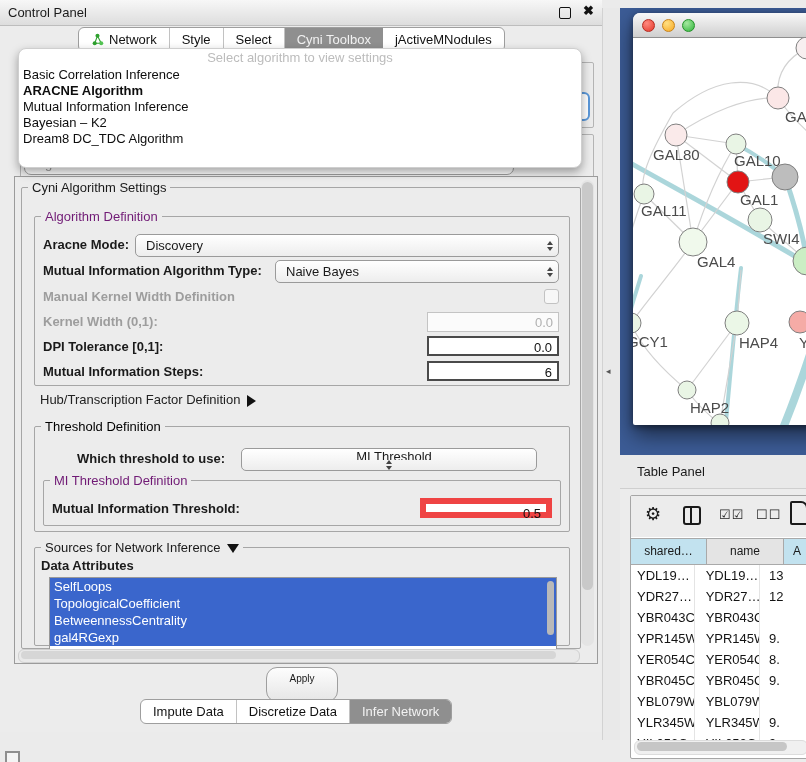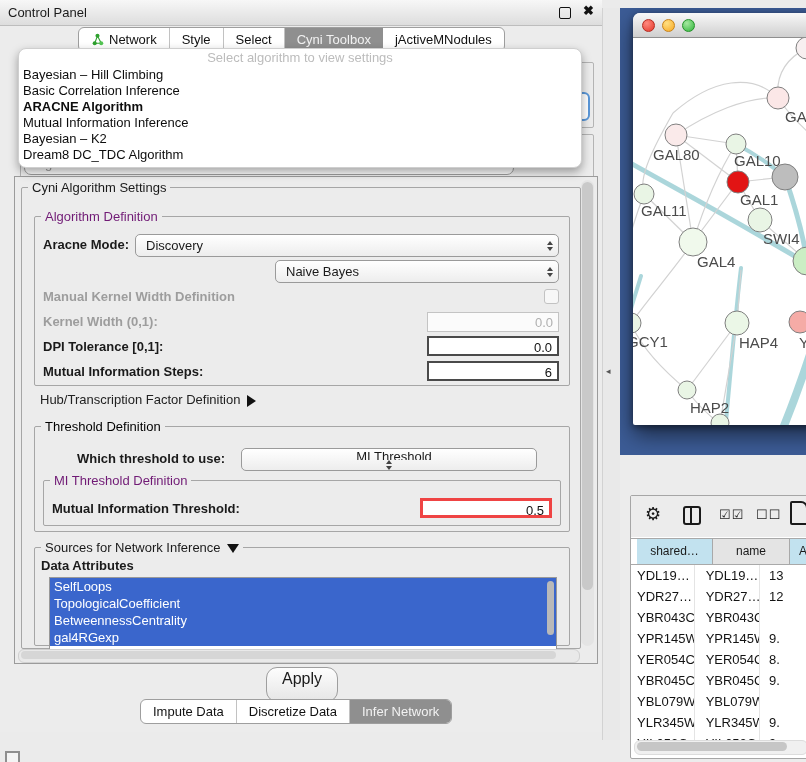--- a/index.html
+++ b/index.html
@@ -41,36 +41,36 @@
   .combo{position:absolute;height:23px;background:linear-gradient(#ffffff,#ededed);border:1px solid #9a9a9a;
       border-radius:5px;display:flex;align-items:center;box-sizing:border-box;}
   .combo .ctext{flex:1;font-size:13px;padding-left:10px;white-space:nowrap;overflow:hidden;}
   .spin{width:16px;display:flex;flex-direction:column;align-items:center;gap:2px;}
   .spin i{width:0;height:0;border-left:3.5px solid transparent;border-right:3.5px solid transparent;}
   .spin .up{border-bottom:4px solid #444;}
   .spin .dn{border-top:4px solid #444;}
   .field{position:absolute;height:20px;background:#fff;font-size:13px;text-align:right;
       padding-right:5px;line-height:20px;box-sizing:border-box;}
   .field.strong{border:2px solid #4a4a4a;color:#111;}
-  .field.thin{border:3px solid #ef4444;color:#111;}
+  .field.thin{border:6px solid #ef4444;color:#111;}
   .field.dis{border:1px solid #c4c4c4;color:#b0b0b0;background:#fbfbfb;}
   .chk-dis{position:absolute;width:15px;height:15px;border:1px solid #c2c2c2;border-radius:3px;background:#f7f7f7;box-sizing:border-box;}
   .tri-right{display:inline-block;width:0;height:0;border-top:6px solid transparent;border-bottom:6px solid transparent;
       border-left:9px solid #111;vertical-align:middle;margin-left:7px;}
   .tri-down{display:inline-block;width:0;height:0;border-left:6px solid transparent;border-right:6px solid transparent;
       border-top:9px solid #111;vertical-align:middle;margin-left:6px;}
   .attr-list{position:absolute;background:#fff;border:1px solid #999;overflow:hidden;box-sizing:border-box;}
   .attr-item{height:17px;line-height:17px;font-size:13px;color:#fff;background:#3a66cc;padding-left:4px;}
   .list-vscroll{position:absolute;right:1px;top:2px;width:9px;height:58px;}
   .list-vscroll i{display:block;width:7px;height:54px;margin:1px;background:#b9b9b9;border-radius:4px;}
   .vscroll{position:absolute;left:566px;top:3px;width:13px;height:466px;background:#e4e4e4;border-radius:7px;}
   .vscroll i{display:block;width:11px;height:408px;margin:2px 1px;background:#c9c9c9;border-radius:6px;}
   .hscroll{position:absolute;left:3px;top:472px;width:560px;height:12px;background:#e9e9e9;border-radius:6px;border:1px solid #d0d0d0;}
   .hscroll i{display:block;height:8px;width:535px;margin:1px 2px;background:#d6d6d6;border-radius:4px;}
-  .apply-btn{position:absolute;left:266px;top:667px;width:72px;height:35px;font-size:16px;text-align:center;line-height:22px;
+  .apply-btn{position:absolute;left:266px;top:667px;width:72px;height:35px;font-size:10px;text-align:center;line-height:22px;
       background:linear-gradient(#fdfdfd,#e6e6e6);border:1px solid #9e9e9e;border-radius:11px;box-sizing:border-box;}
   
   .popup{position:absolute;left:18px;top:48px;width:562px;height:118px;background:#fff;border:1px solid #cfcfcf;
       border-radius:8px;box-shadow:0 4px 10px rgba(0,0,0,.35);z-index:40;overflow:hidden;}
   .popup .ph{height:18px;line-height:18px;text-align:center;color:#bcbcbc;font-size:13px;}
   .popup .item{height:16px;line-height:16px;font-size:13px;padding-left:4px;color:#0d0d0d;white-space:nowrap;}
   .popup .item.bold{font-weight:bold;}
   
   .divider{position:absolute;left:602px;top:8px;width:18px;height:732px;background:#e9e9e9;border-left:1px solid #d2d2d2;}
   .collapse-arrow{position:absolute;left:3px;top:358px;font-size:9px;color:#555;}
@@ -96,21 +96,21 @@
   .tp-box{position:absolute;left:10px;top:40px;width:180px;height:262px;background:#fff;border:1px solid #a6a6a6;
       border-radius:2px;overflow:hidden;box-sizing:content-box;}
   .tp-toolbar{position:absolute;left:0;top:0;width:100%;height:41px;background:#ececec;}
   .gear{position:absolute;left:14px;top:7px;font-size:18px;color:#1a1a1a;}
   .split{position:absolute;left:52px;top:10px;width:14px;height:15px;border:2px solid #1a1a1a;border-radius:3px;}
   .split:after{content:"";position:absolute;left:5px;top:0;bottom:0;width:2px;background:#1a1a1a;}
   .ckpair{position:absolute;top:11px;font-size:13px;color:#222;letter-spacing:1px;}
   .docic{position:absolute;left:159px;top:5px;width:14px;height:20px;border:2px solid #1a1a1a;border-radius:2px 7px 2px 2px;}
   .thead{position:absolute;left:0;top:42px;display:flex;height:25px;border-top:1px solid #a9a9a9;border-bottom:1px solid #a9a9a9;box-sizing:content-box;}
   .th{font-size:12px;text-align:center;line-height:25px;border-right:1px solid #a9a9a9;box-sizing:border-box;overflow:hidden;white-space:nowrap;}
-  .th.c1{width:76px;background:#c2e2ef;margin-left:6px;}
+  .th.c1{width:76px;background:#c2e2ef;}
   .th.c2{width:77px;background:#e4e4e4;}
   .th.c3{width:60px;background:#c2e2ef;text-align:left;padding-left:9px;}
   .tbody{position:absolute;left:0;top:69px;width:100%;height:177px;overflow:hidden;}
   .trow{display:flex;height:21px;}
   .td{font-size:13px;line-height:21px;white-space:nowrap;overflow:hidden;border-right:1px solid #e4e4e4;box-sizing:border-box;color:#141414;}
   .td.c1{width:76px;padding-left:6px;}
   .td.c2{width:77px;padding-left:11px;}
   .td.c3{width:60px;padding-left:9px;}
   .tp-hscroll{position:absolute;left:3px;bottom:3px;width:172px;height:13px;background:#f0f0f0;border-radius:6px;border:1px solid #dcdcdc;}
   .tp-hscroll i{display:block;width:150px;height:9px;margin:1px 2px;background:#c6c6c6;border-radius:5px;}
@@ -163,20 +163,21 @@
       <div class="group" style="left:12px;top:28px;width:534px;height:168px;">
         <span class="gtitle blue">Algorithm Definition</span>
         <span class="lbl" style="left:8px;top:20px;">Aracne Mode:</span>
         <div class="combo" style="left:100px;top:17px;width:424px;">
           <span class="ctext">Discovery</span>
           <span class="spin">
               <i class="up"></i>
               <i class="dn"></i>
             </span>
         </div>
+        <span class="lbl" style="left:8px;top:46px;">Mutual Information Algorithm Type:</span>
         <div class="combo" style="left:240px;top:43px;width:284px;">
           <span class="ctext">Naive Bayes</span>
           <span class="spin">
               <i class="up"></i>
               <i class="dn"></i>
             </span>
         </div>
         <span class="lbl dis" style="left:8px;top:72px;">Manual Kernel Width Definition</span>
         <span class="chk-dis" style="left:509px;top:72px;"></span>
         <span class="lbl dis" style="left:8px;top:97px;">Kernel Width (0,1):</span>
@@ -242,21 +243,20 @@
         <span>Discretize Data</span>
       </span>
       <span class="tab sel">
         <span>Infer Network</span>
       </span>
     </div>
 
   <div class="popup">
     <div class="ph">Select algorithm to view settings</div>
     <div id="algo-items">
-        <div class="item">Bayesian – Hill Climbing</div>
         <div class="item">Basic Correlation Inference</div>
         <div class="item bold">ARACNE Algorithm</div>
         <div class="item">Mutual Information Inference</div>
         <div class="item">Bayesian – K2</div>
         <div class="item">Dream8 DC_TDC Algorithm</div>
       </div>
   </div>
 </div>
 
 <div class="divider">
@@ -323,20 +323,23 @@
         <circle cx="167" cy="284" r="11" fill="#f5aba6" class="n-stroke"></circle>
         <text x="166" y="310" class="n-label">Y</text>
         <circle cx="54" cy="352" r="9" fill="#e9f5e5" class="n-stroke"></circle>
         <text x="57" y="375" class="n-label">HAP2</text>
         <circle cx="87" cy="385" r="9" fill="#e9f5e5" class="n-stroke"></circle>
       </svg>
   </div>
 </div>
 
 <div class="table-region">
+  <div class="tp-titlebar">
+    <span class="tp-title">Table Panel</span>
+  </div>
   <div class="tp-box">
     <div class="tp-toolbar">
       <span class="gear">⚙</span>
       <span class="split"></span>
       <span class="ckpair" style="left:88px;">☑☑</span>
       <span class="ckpair" style="left:125px;">☐☐</span>
       <span class="docic"></span>
     </div>
     <div class="thead" id="tbl-head">
         <span class="th c1">shared…</span>

